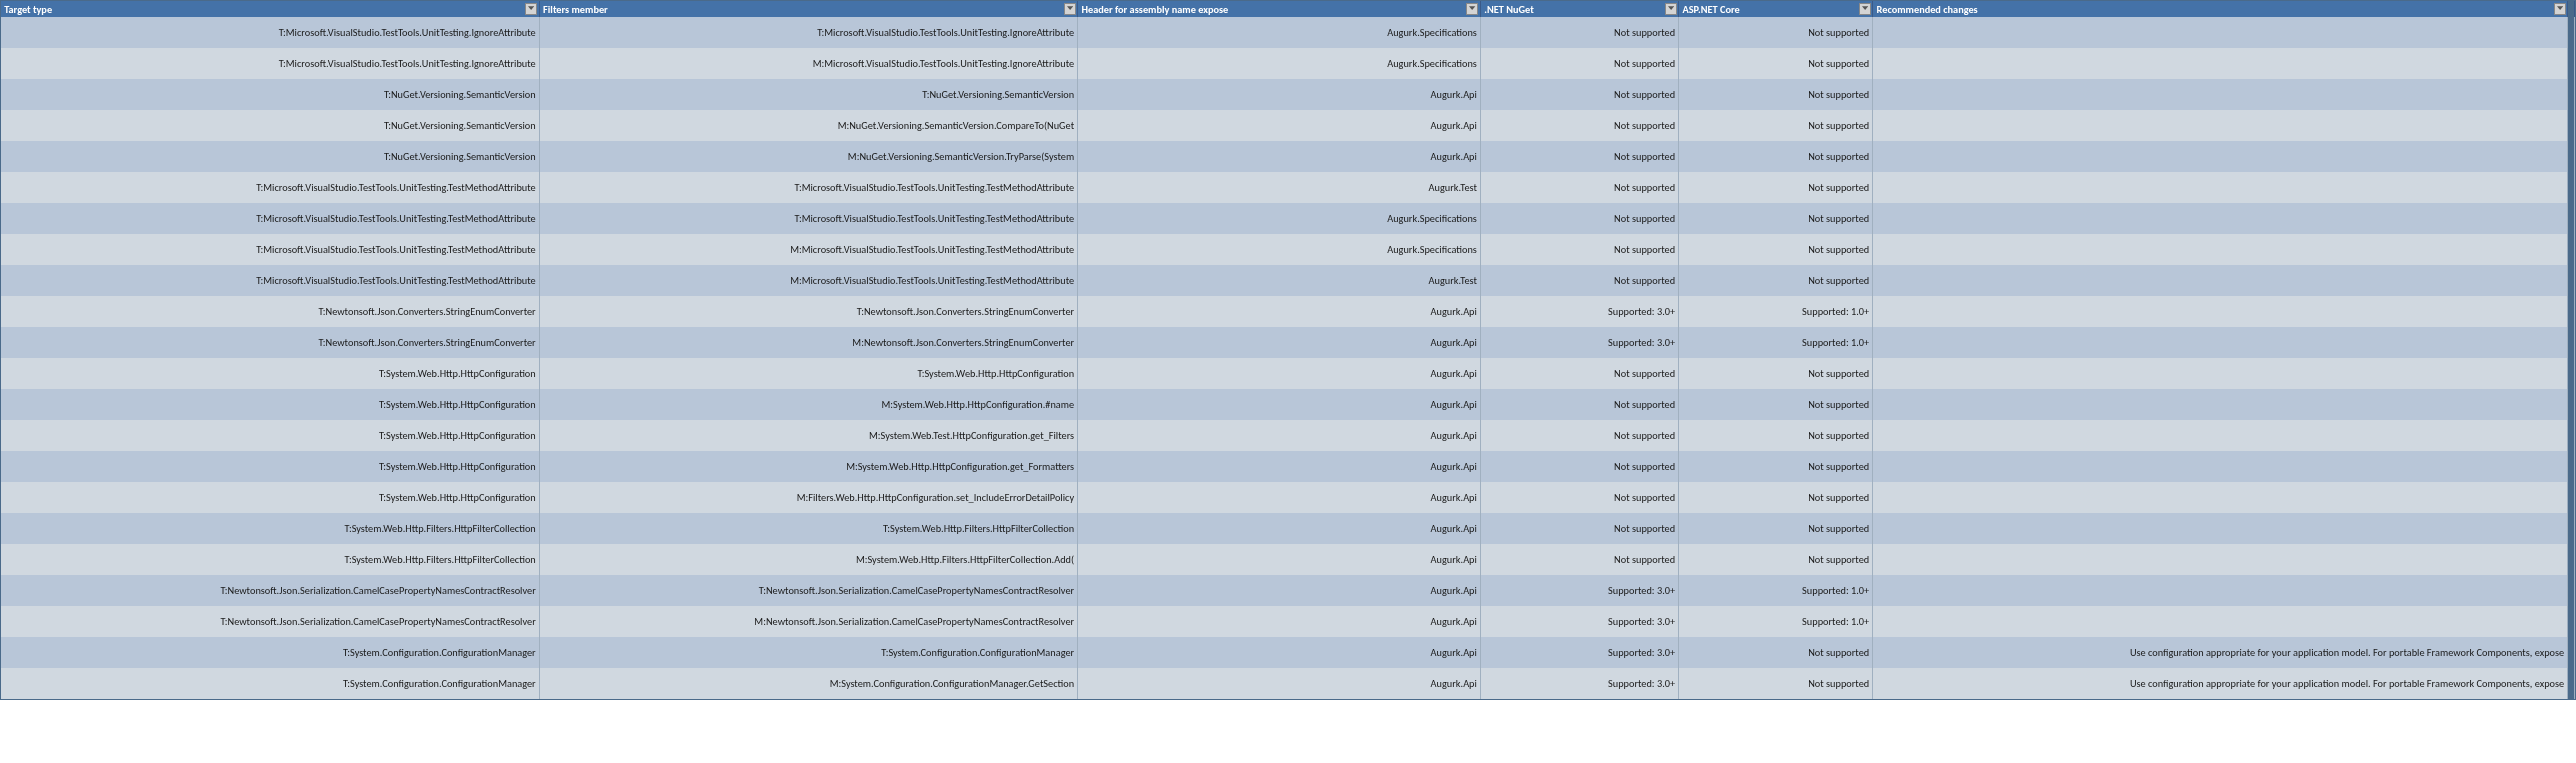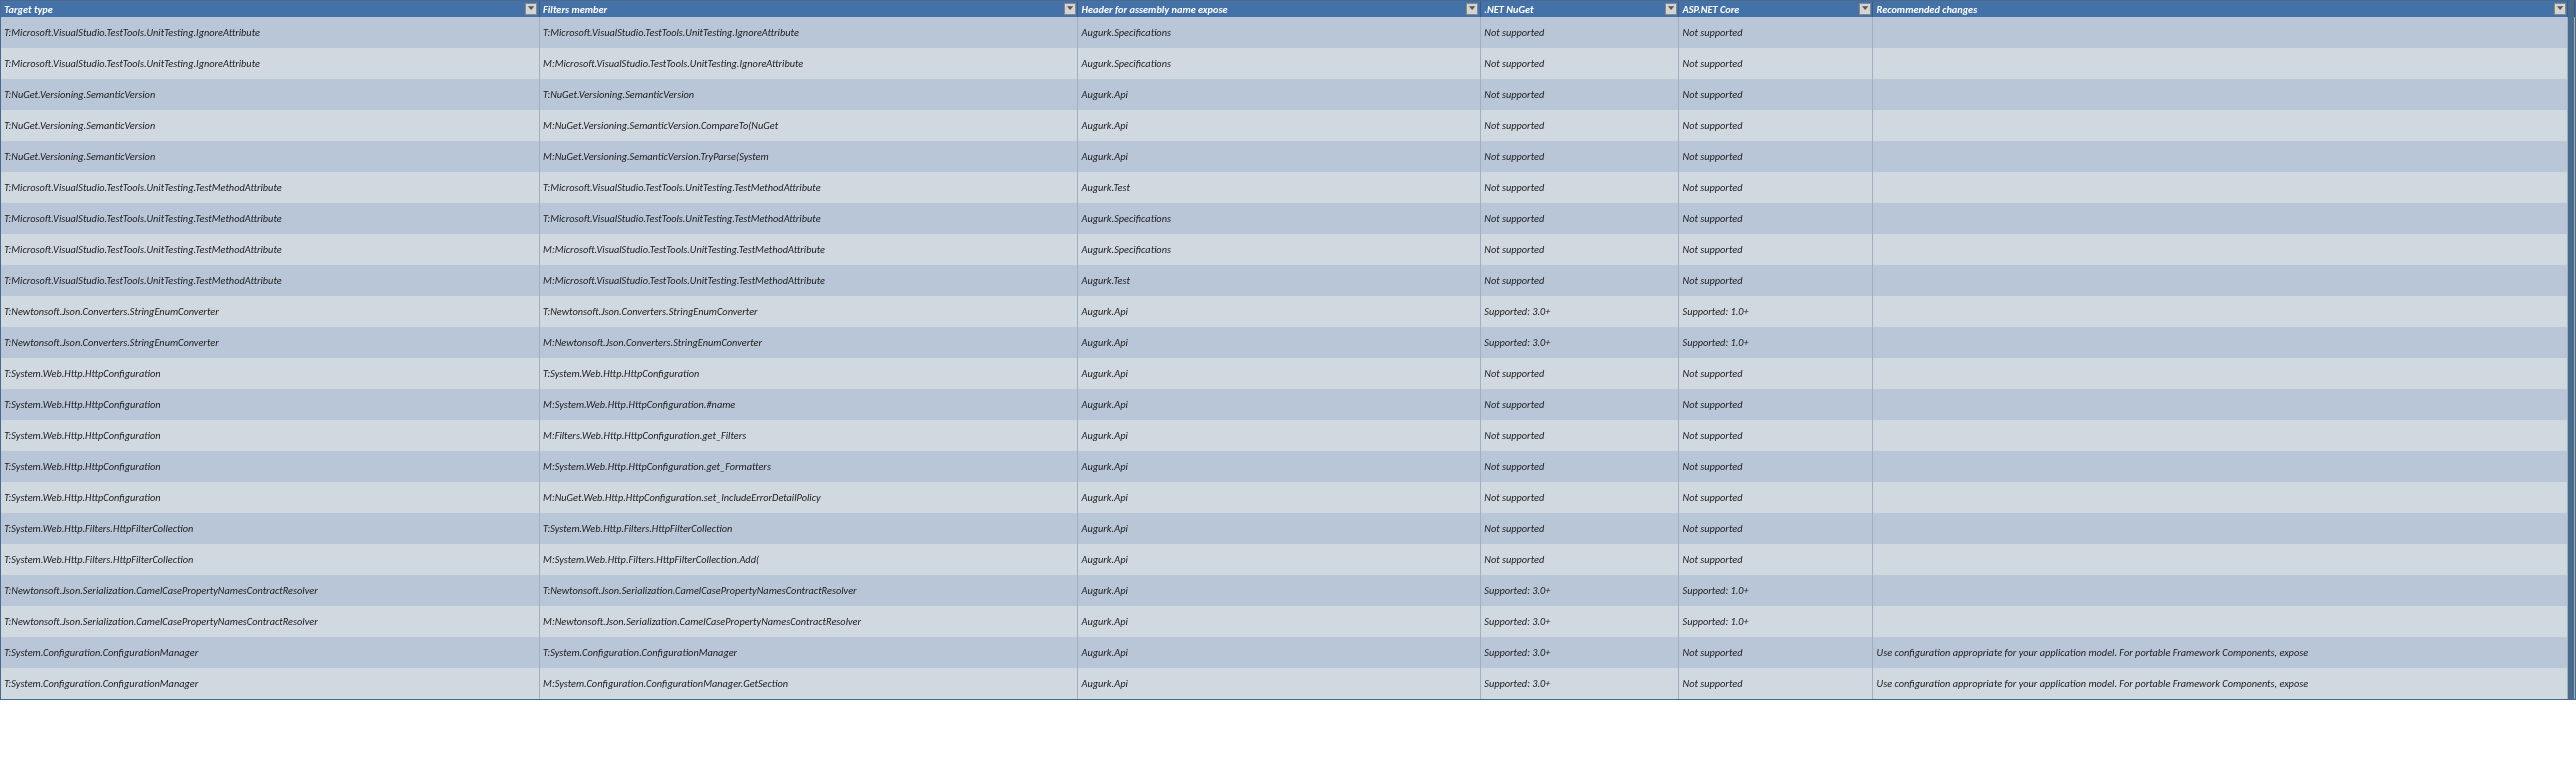--- a/index.html
+++ b/index.html
@@ -14,21 +14,20 @@
       overflow-x: auto;
     }
     .table-container {
       width: 2576px;
       border: 0.8px solid #4a6a8a;
     }
     table {
       width: 100%;
       border-collapse: collapse;
       table-layout: fixed;
-      font-style: italic;
     }
     thead tr {
       background: #4472a8;
       color: #fff;
       font-weight: bold;
     }
     thead th {
       text-align: left;
       padding: 1.6px 3.2px;
       border-right: 0.8px solid #3a5a88;
@@ -50,20 +49,21 @@
       justify-content: center;
       cursor: pointer;
     }
     .filter-btn svg {
       width: 6.3px;
       height: 6.3px;
       fill: #555;
     }
     tbody tr {
       height: 31px;
+      text-align: right;
     }
     tbody tr.even {
       background: #b8c6d8;
     }
     tbody tr.odd {
       background: #d0d8e0;
     }
     tbody td {
       padding: 0.8px 3.2px;
       border-right: 0.8px solid #a0b0c0;
@@ -264,39 +264,39 @@
           <td>T:System.Web.Http.HttpConfiguration</td>
           <td>M:System.Web.Http.HttpConfiguration.#name</td>
           <td>Augurk.Api</td>
           <td>Not supported</td>
           <td>Not supported</td>
           <td></td>
           <td class="edge-col"></td>
         </tr>
         <tr class="odd">
           <td>T:System.Web.Http.HttpConfiguration</td>
-          <td>M:Filters.Web.Http.HttpConfiguration.get_Filters</td>
+          <td>M:System.Web.Test.HttpConfiguration.get_Filters</td>
           <td>Augurk.Api</td>
           <td>Not supported</td>
           <td>Not supported</td>
           <td></td>
           <td class="edge-col"></td>
         </tr>
         <tr class="even">
           <td>T:System.Web.Http.HttpConfiguration</td>
           <td>M:System.Web.Http.HttpConfiguration.get_Formatters</td>
           <td>Augurk.Api</td>
           <td>Not supported</td>
           <td>Not supported</td>
           <td></td>
           <td class="edge-col"></td>
         </tr>
         <tr class="odd">
           <td>T:System.Web.Http.HttpConfiguration</td>
-          <td>M:NuGet.Web.Http.HttpConfiguration.set_IncludeErrorDetailPolicy</td>
+          <td>M:Filters.Web.Http.HttpConfiguration.set_IncludeErrorDetailPolicy</td>
           <td>Augurk.Api</td>
           <td>Not supported</td>
           <td>Not supported</td>
           <td></td>
           <td class="edge-col"></td>
         </tr>
         <tr class="even">
           <td>T:System.Web.Http.Filters.HttpFilterCollection</td>
           <td>T:System.Web.Http.Filters.HttpFilterCollection</td>
           <td>Augurk.Api</td>

